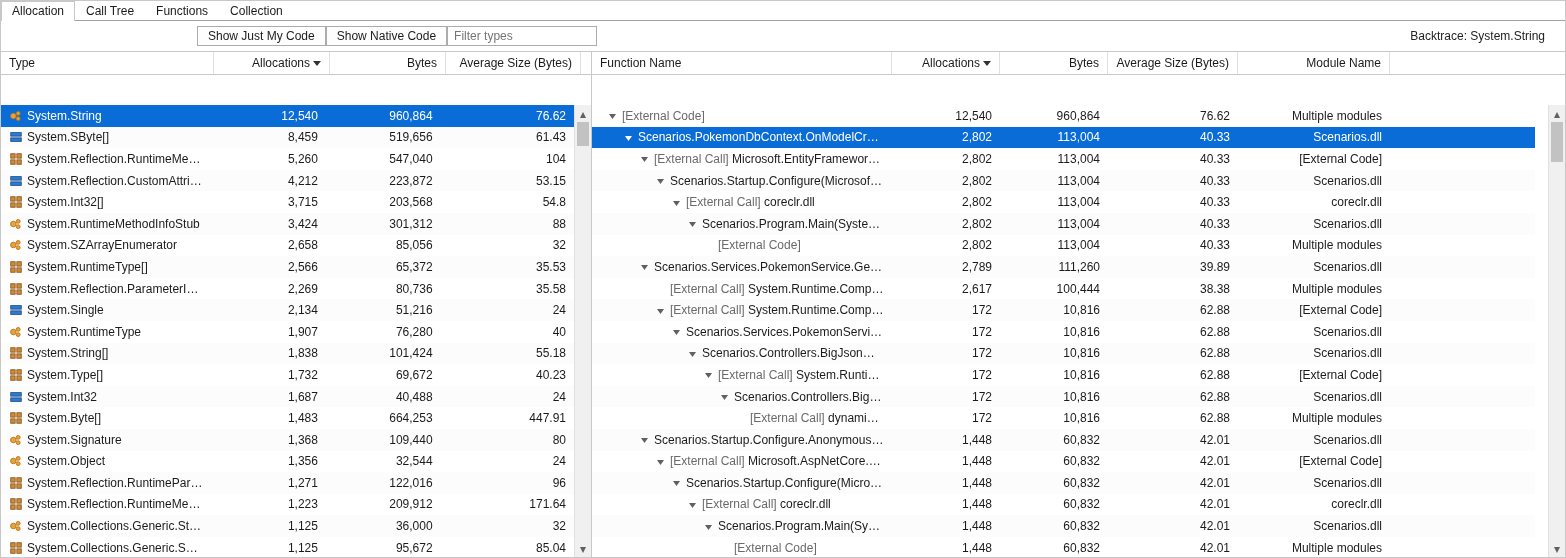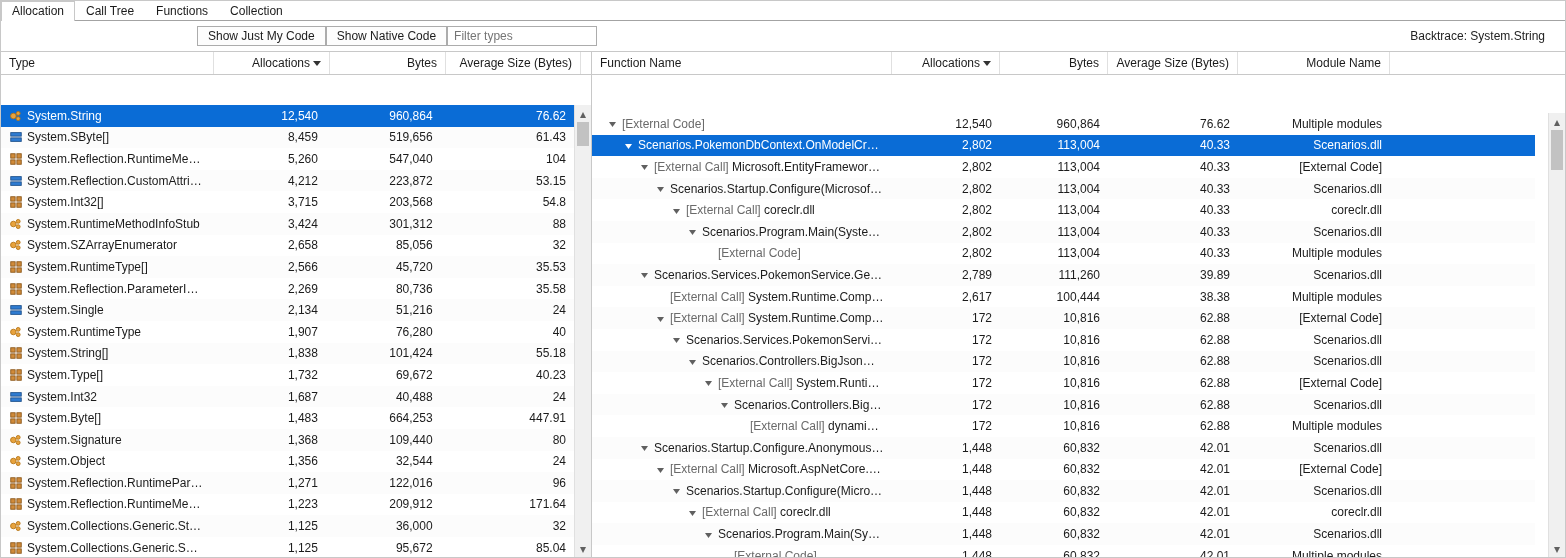--- a/index.html
+++ b/index.html
@@ -71,21 +71,21 @@
     display: flex;
     flex: 1;
     min-height: 0;
   }
   .pane-left, .pane-right {
     display: flex;
     flex-direction: column;
     overflow: hidden;
   }
   .pane-left { width: 591px; border-right: 1px solid #c8c8c8; }
-  .pane-right { flex: 1; gap: 8px; }
+  .pane-right { flex: 1; }
   
   .thead {
     display: flex;
     border-bottom: 1px solid #c8c8c8;
     background: #ffffff;
     font-weight: normal;
   }
   .th {
     padding: 4px 8px;
     border-right: 1px solid #e0e0e0;
@@ -332,21 +332,21 @@
                     <rect x="2" y="2" width="5" height="5" fill="#d08b3a" stroke="#8a5415"></rect>
                     <rect x="9" y="2" width="5" height="5" fill="#d08b3a" stroke="#8a5415"></rect>
                     <rect x="2" y="9" width="5" height="5" fill="#d08b3a" stroke="#8a5415"></rect>
                     <rect x="9" y="9" width="5" height="5" fill="#d08b3a" stroke="#8a5415"></rect>
                   </svg>
                 </span>
                 <span class="txt">System.RuntimeType[]</span>
               </div>
             </div>
             <div class="td l-c1 right">2,566</div>
-            <div class="td l-c2 right">45,720</div>
+            <div class="td l-c2 right">65,372</div>
             <div class="td l-c3 right">35.53</div>
           </div>
           <div class="row">
             <div class="td l-c0">
               <div class="namecell">
                 <span class="icon">
                   <svg viewBox="0 0 16 16">
                     <rect x="2" y="2" width="5" height="5" fill="#d08b3a" stroke="#8a5415"></rect>
                     <rect x="9" y="2" width="5" height="5" fill="#d08b3a" stroke="#8a5415"></rect>
                     <rect x="2" y="9" width="5" height="5" fill="#d08b3a" stroke="#8a5415"></rect>

